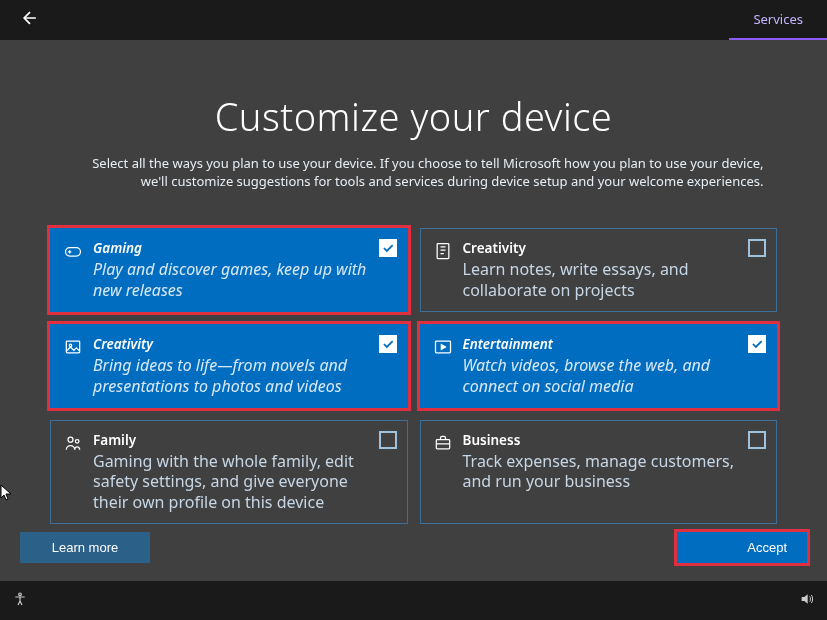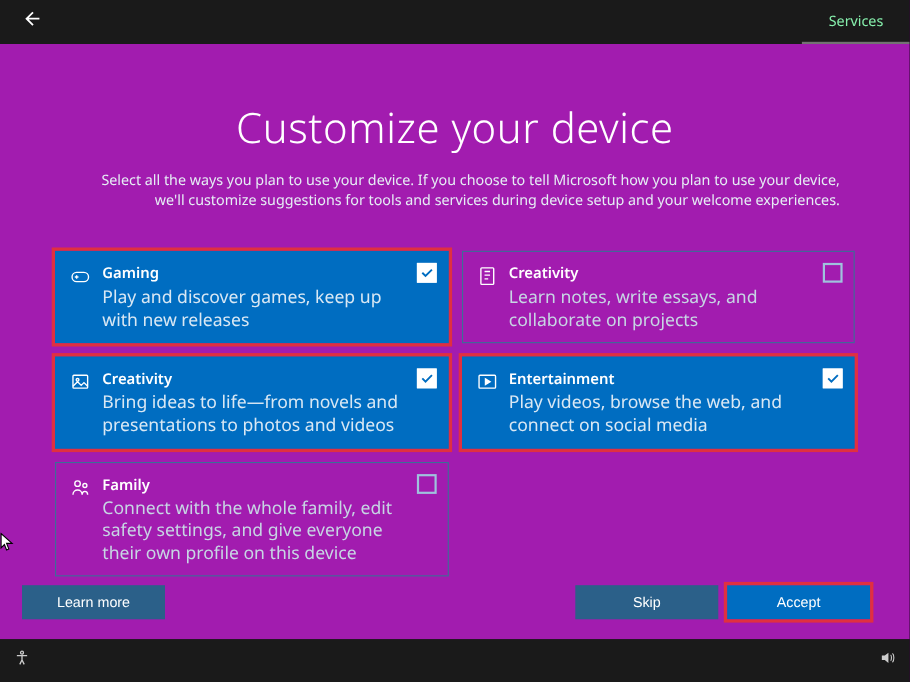--- a/index.html
+++ b/index.html
@@ -29,25 +29,25 @@
   .tabs {
     position: absolute;
     right: 0;
     top: 0;
     height: 40px;
     display: flex;
   }
   .tab {
     padding: 10px 24px 8px 24px;
     font-size: 13px;
-    color: #86efac;
-    border-bottom: 2px solid #737373;
+    color: #c4b5fd;
+    border-bottom: 2px solid #8b5cf6;
   }
   .main {
-    background: #a21caf;
+    background: #404040;
     height: 541px;
     display: flex;
     flex-direction: column;
     align-items: center;
     padding: 50px 50px 18px 50px;
     position: relative;
   }
   .title {
     font-size: 38px;
     font-weight: 300;
@@ -76,20 +76,21 @@
     display: flex;
     align-items: flex-start;
     gap: 10px;
     position: relative;
     min-height: 56px;
     cursor: pointer;
   }
   .card.selected {
     background: #006dc1;
     border-color: #006dc1;
+    font-style: italic;
   }
   .card.highlight {
     outline: 3px solid #e03040;
     outline-offset: 0;
   }
   .card-icon {
     width: 20px;
     height: 20px;
     flex-shrink: 0;
     margin-top: 2px;
@@ -125,21 +126,21 @@
     width: 100%;
     height: 100%;
     display: none;
     color: #006dc1;
   }
   .card.selected .checkbox svg { display: block; }
   .footer {
     position: absolute;
     bottom: 18px;
     left: 0;
-    right: 16px;
+    right: 0;
     padding: 0 20px;
     display: flex;
     justify-content: space-between;
     align-items: center;
   }
   .footer-right { display: flex; gap: 8px; }
   .btn {
     min-width: 130px;
     padding: 8px 20px;
     font-size: 13px;
@@ -150,20 +151,21 @@
   }
   .btn-secondary {
     background: #2b6089;
   }
   .btn-primary {
     background: #006dc1;
   }
   .btn.highlight {
     outline: 3px solid #e03040;
     outline-offset: 0;
+    text-align: right;
   }
   .taskbar {
     height: 39px;
     background: #1a1a1a;
     display: flex;
     align-items: center;
     justify-content: space-between;
     padding: 0 12px;
   }
   .taskbar-icon {
@@ -254,51 +256,63 @@
 
     <div class="card selected highlight">
       <div class="card-icon">
         <svg viewBox="0 0 24 24" fill="none" stroke="currentColor" stroke-width="1.5">
             <rect x="3" y="5" width="18" height="14" rx="1"></rect>
             <path d="M10 9l5 3-5 3V9z" fill="currentColor"></path>
           </svg>
       </div>
       <div class="card-text">
         <div class="card-title">Entertainment</div>
-        <div class="card-desc">Play videos, browse the web, and connect on social media</div>
+        <div class="card-desc">Watch videos, browse the web, and connect on social media</div>
       </div>
       <div class="checkbox">
           <svg viewBox="0 0 24 24" fill="none" stroke="currentColor" stroke-width="3">
             <path d="M5 12l5 5L20 7"></path>
           </svg>
         </div>
     </div>
 
     <div class="card">
       <div class="card-icon">
         <svg viewBox="0 0 24 24" fill="none" stroke="currentColor" stroke-width="1.5">
             <circle cx="9" cy="8" r="3"></circle>
             <circle cx="17" cy="10" r="2.2"></circle>
             <path d="M4 20c0-3 2.5-5 5-5s5 2 5 5M14 20c0-2 1.5-3.5 3-3.5s3 1.5 3 3.5"></path>
           </svg>
       </div>
       <div class="card-text">
         <div class="card-title">Family</div>
-        <div class="card-desc">Connect with the whole family, edit safety settings, and give everyone their own profile on this device</div>
+        <div class="card-desc">Gaming with the whole family, edit safety settings, and give everyone their own profile on this device</div>
       </div>
       <div class="checkbox"></div>
     </div>
 
+    <div class="card">
+      <div class="card-icon">
+        <svg viewBox="0 0 24 24" fill="none" stroke="currentColor" stroke-width="1.5">
+            <rect x="4" y="8" width="16" height="11" rx="1"></rect>
+            <path d="M9 8V6a2 2 0 0 1 2-2h2a2 2 0 0 1 2 2v2M4 13h16"></path>
+          </svg>
+      </div>
+      <div class="card-text">
+        <div class="card-title">Business</div>
+        <div class="card-desc">Track expenses, manage customers, and run your business</div>
+      </div>
+      <div class="checkbox"></div>
+    </div>
 
   </div>
 
   <div class="footer">
     <button class="btn btn-secondary">Learn more</button>
     <div class="footer-right">
-      <button class="btn btn-secondary">Skip</button>
       <button class="btn btn-primary highlight">Accept</button>
     </div>
   </div>
 </div>
 
 <div class="taskbar">
   <div class="taskbar-icon">
     <svg viewBox="0 0 24 24" width="16" height="16" fill="none" stroke="currentColor" stroke-width="1.8">
         <circle cx="12" cy="5" r="2"></circle>
         <path d="M5 9h14M12 9v6M9 21l3-6 3 6"></path>

